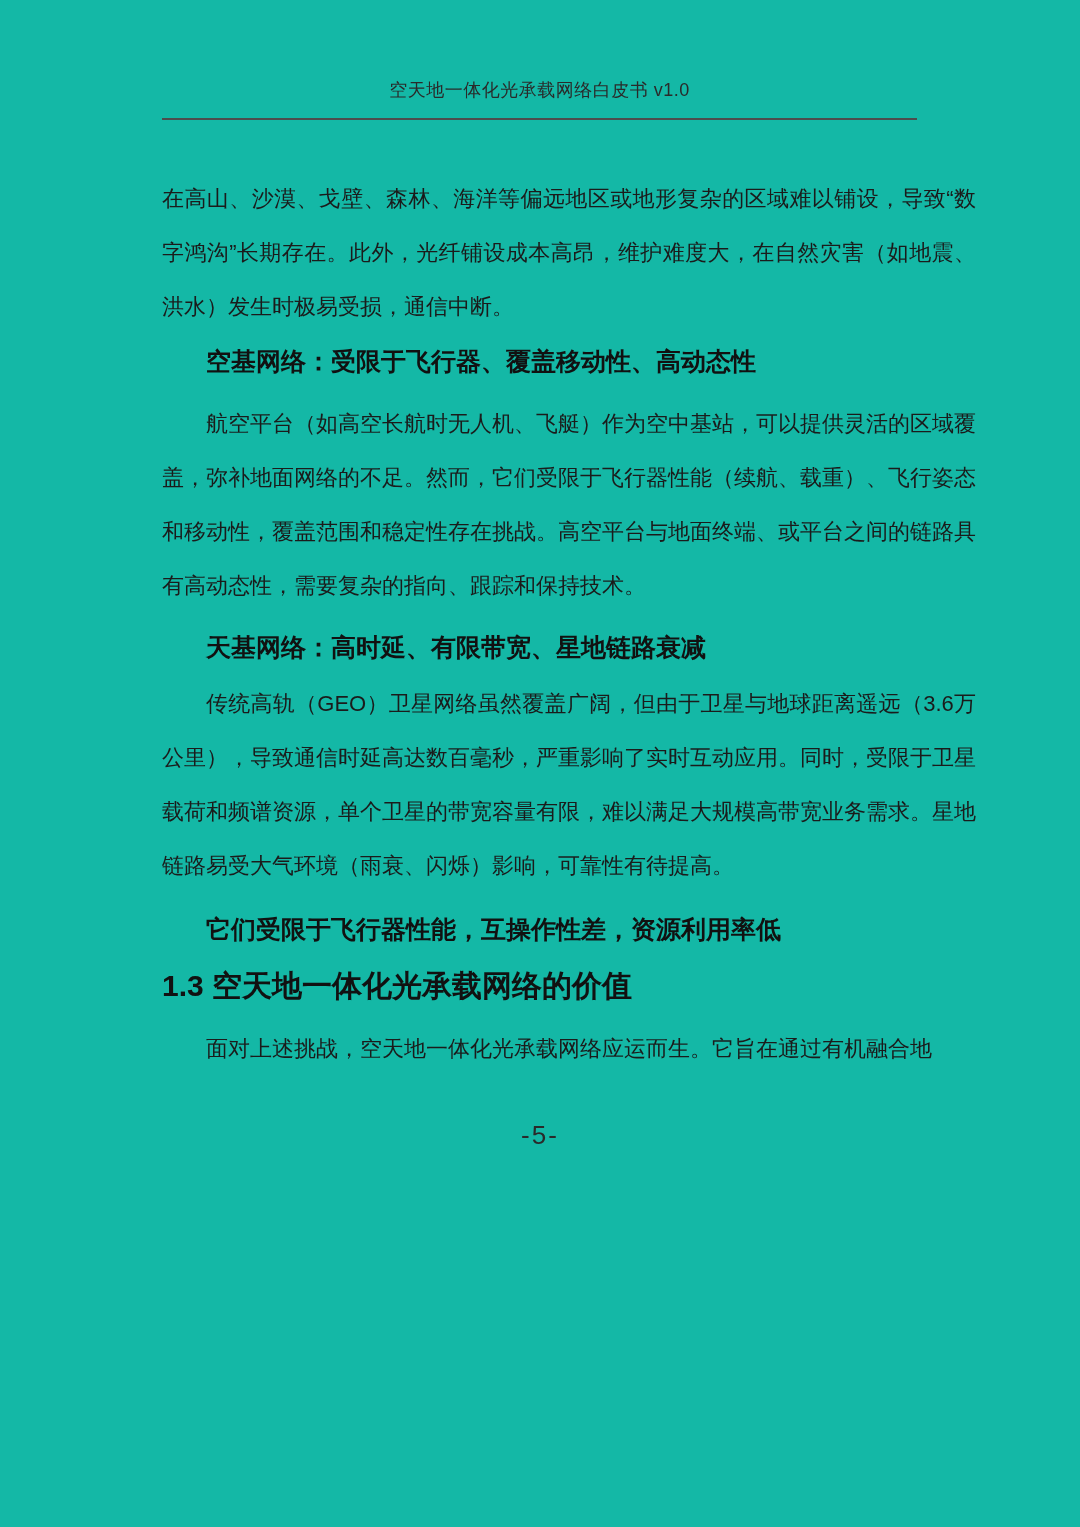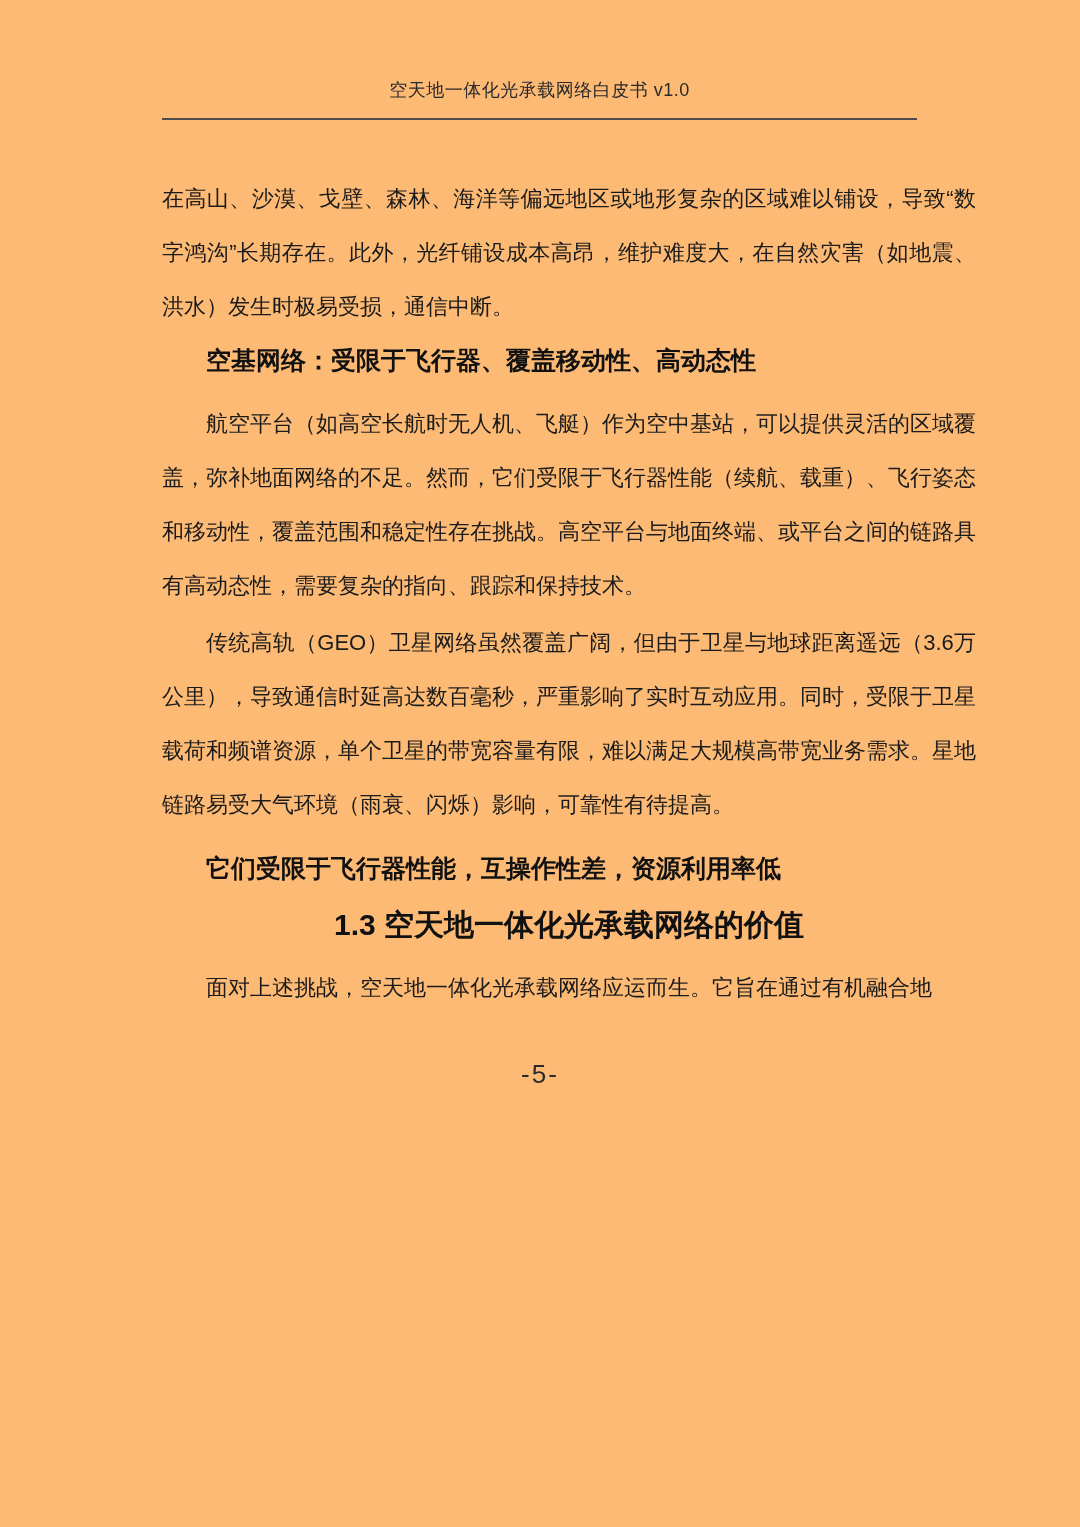--- a/index.html
+++ b/index.html
@@ -5,21 +5,21 @@
   html, body {
     margin: 0;
     padding: 0;
     background: #ffffff;
   }
   .page {
     position: relative;
     width: 1080px;
     height: 1527px;
     margin: 0 auto;
-    background: #fdba74;
+    background: #14b8a6;
     font-family: "Liberation Sans", "DejaVu Sans", sans-serif;
     color: #1b1b1b;
     box-sizing: border-box;
     overflow: hidden;
   }
   .header {
     margin: 0 163px 0 162px;
     padding-top: 78px;
     padding-bottom: 16px;
     border-bottom: 2px solid #4d4d4d;
@@ -50,31 +50,30 @@
   .para-4 { margin-top: 8px; }
   .para-5 { margin-top: 6px; }
   .subheading {
     font-size: 25px;
     font-weight: bold;
     line-height: 54px;
     text-indent: 44px;
     margin: 0;
     color: #111111;
   }
-  .subheading.sh-1 { margin-top: 0; font-family: Liberation Serif, serif; }
+  .subheading.sh-1 { margin-top: 0; }
   .subheading.sh-2 { margin-top: 7px; }
   .subheading.sh-3 { margin-top: 9px; }
   .section-heading {
     font-size: 30px;
     font-weight: bold;
     line-height: 60px;
     margin: 0;
     color: #111111;
     text-indent: 0;
-    text-align: center;
   }
   .footer {
     margin-top: 32px;
     text-align: center;
   }
   .page-number {
     font-size: 26px;
     line-height: 54px;
     color: #2a2a2a;
     letter-spacing: 2px;
@@ -90,20 +89,21 @@
   </div>
 
   <div class="content">
 
     <p class="body-para para-1">在高山、沙漠、戈壁、森林、海洋等偏远地区或地形复杂的区域难以铺设，导致“数字鸿沟”长期存在。此外，光纤铺设成本高昂，维护难度大，在自然灾害（如地震、洪水）发生时极易受损，通信中断。</p>
 
     <p class="subheading sh-1">空基网络：受限于飞行器、覆盖移动性、高动态性</p>
 
     <p class="body-para indent para-2">航空平台（如高空长航时无人机、飞艇）作为空中基站，可以提供灵活的区域覆盖，弥补地面网络的不足。然而，它们受限于飞行器性能（续航、载重）、飞行姿态和移动性，覆盖范围和稳定性存在挑战。高空平台与地面终端、或平台之间的链路具有高动态性，需要复杂的指向、跟踪和保持技术。</p>
 
+    <p class="subheading sh-2">天基网络：高时延、有限带宽、星地链路衰减</p>
 
     <p class="body-para indent para-3">传统高轨（GEO）卫星网络虽然覆盖广阔，但由于卫星与地球距离遥远（3.6万公里），导致通信时延高达数百毫秒，严重影响了实时互动应用。同时，受限于卫星载荷和频谱资源，单个卫星的带宽容量有限，难以满足大规模高带宽业务需求。星地链路易受大气环境（雨衰、闪烁）影响，可靠性有待提高。</p>
 
     <p class="subheading sh-3">它们受限于飞行器性能，互操作性差，资源利用率低</p>
 
 
     <h2 class="section-heading">1.3 空天地一体化光承载网络的价值</h2>
 
     <p class="body-para indent para-5">面对上述挑战，空天地一体化光承载网络应运而生。它旨在通过有机融合地</p>
 

